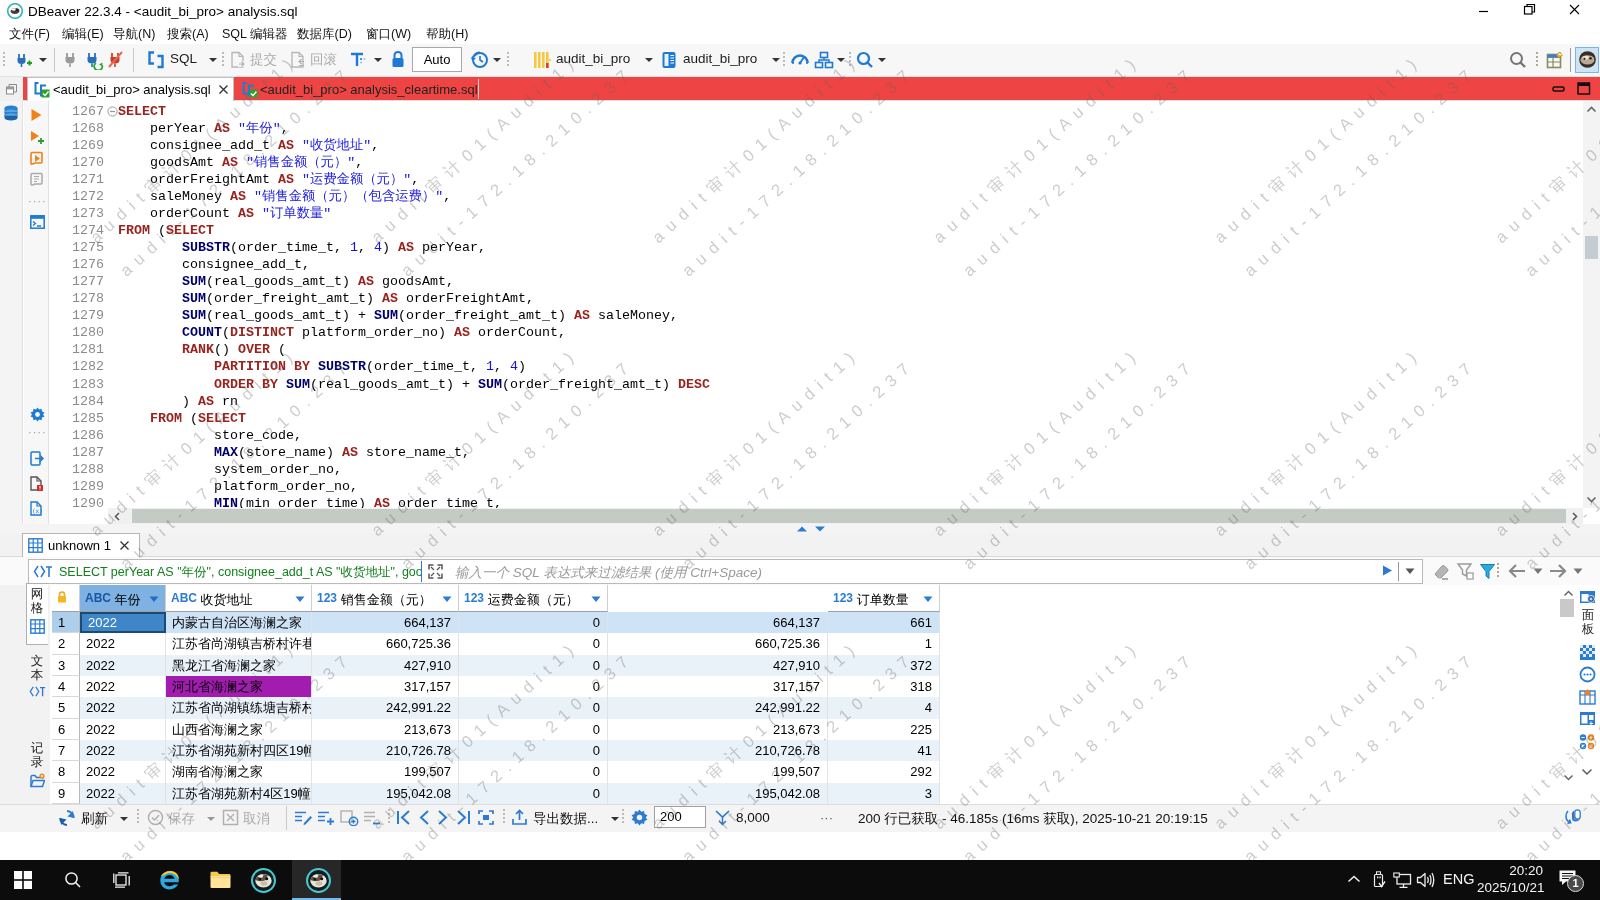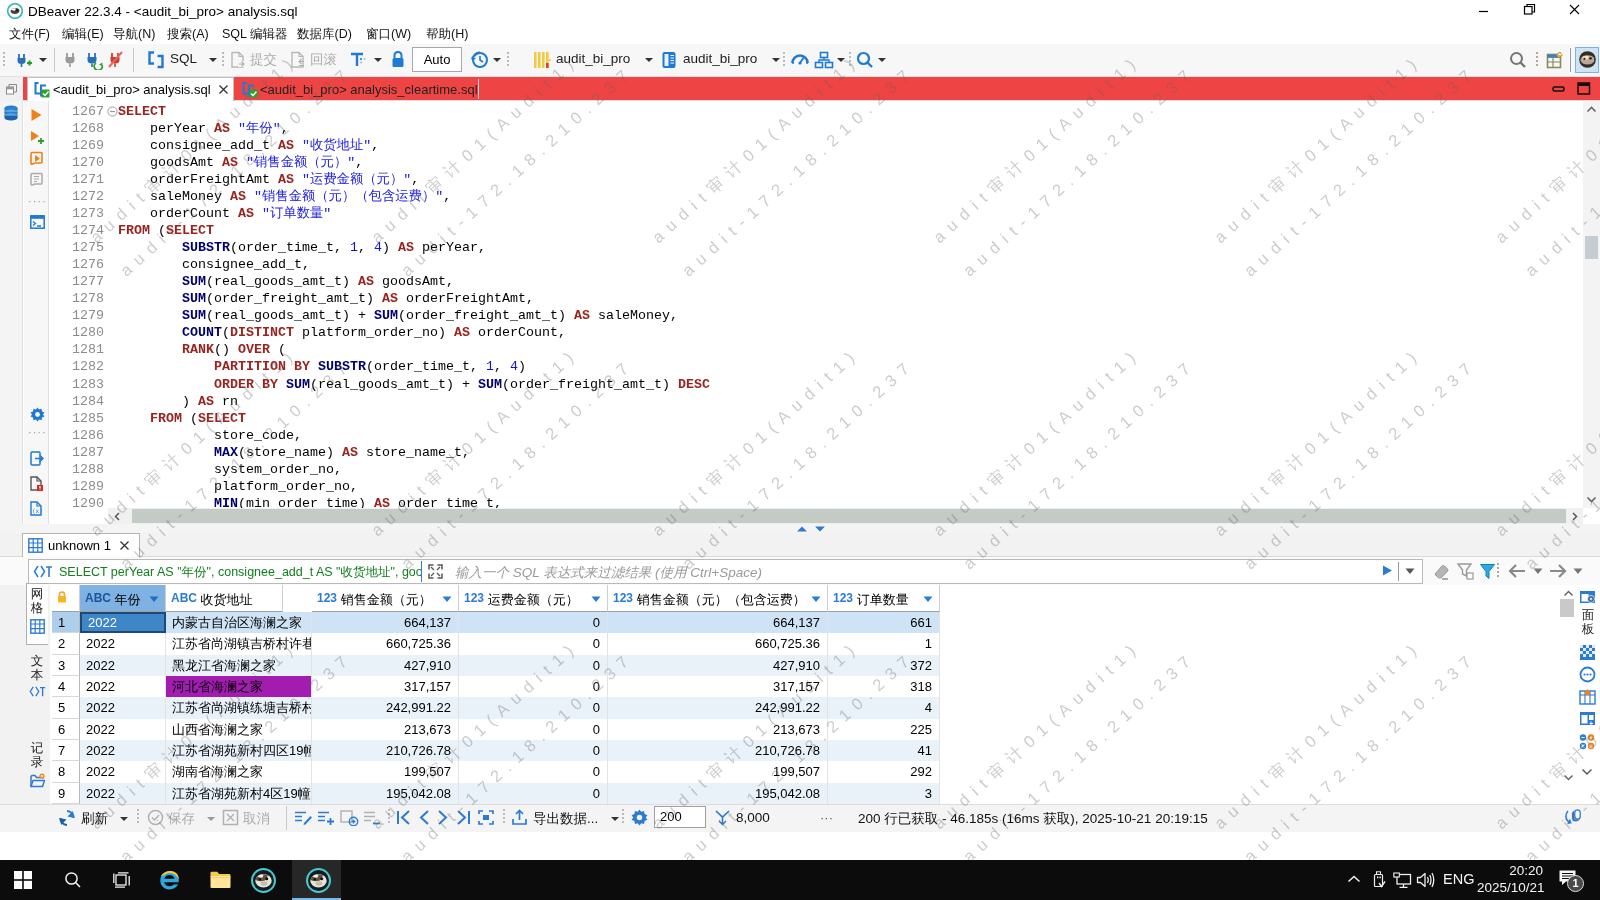--- a/index.html
+++ b/index.html
@@ -457,30 +457,27 @@
         <path d="M11.7 3 H14.3 M13 1.7 V4.3" stroke="#fff" stroke-width="0.9"></path>
       </svg>
 
  <div class="hdr" style="left:52px;width:28px;background:#fff;border-bottom:1px solid #9f9f9f;top:52px;height:27px"><svg style="margin:5px 0 0 4px" width="12" height="14" viewBox="0 0 12 14">
           <path d="M3.5 6 V4.5 Q3.5 2 6 2 Q8.5 2 8.5 4.5 V6" fill="none" stroke="#f0a818" stroke-width="1.6"></path>
           <rect x="2" y="6" width="8" height="6.5" rx="1" fill="#f5b622"></rect>
         </svg></div>
  <div class="hdr" style="left:80px;width:86px;background:#7fb2e2;border-bottom:1px solid #9f9f9f;top:52px;height:27px"><span style="margin-left:5px;line-height:27px"><span class="typ" style="color:#1a55a0">ABC</span> 年份</span><svg class="abs" style="left:68px;top:10px" width="12" height="9" viewBox="0 0 12 9">
           <path d="M1.5 1.5 L6 7 L10.5 1.5 Z" fill="#1e6ec4"></path>
         </svg></div>
- <div class="hdr" style="left:166px;width:117px;background:#fff;border-bottom:1px solid #9f9f9f;top:52px;height:27px"><span style="margin-left:5px;line-height:27px"><span class="typ">ABC</span> 收货地址</span><svg class="abs" style="left:128px;top:10px" width="12" height="9" viewBox="0 0 12 9">
+ <div class="hdr" style="left:166px;width:146px;background:#fff;border-bottom:1px solid #9f9f9f;top:52px;height:27px"><span style="margin-left:5px;line-height:27px"><span class="typ">ABC</span> 收货地址</span><svg class="abs" style="left:128px;top:10px" width="12" height="9" viewBox="0 0 12 9">
           <path d="M1.5 1.5 L6 7 L10.5 1.5 Z" fill="#2b7bd4"></path>
         </svg></div>
  <div class="hdr" style="left:312px;width:147px;background:#fff;border-bottom:1px solid #9f9f9f;top:52px;height:27px"><span style="margin-left:5px;line-height:27px"><span class="typ">123</span> 销售金额（元）</span><svg class="abs" style="left:129px;top:10px" width="12" height="9" viewBox="0 0 12 9">
           <path d="M1.5 1.5 L6 7 L10.5 1.5 Z" fill="#2b7bd4"></path>
         </svg></div>
  <div class="hdr" style="left:459px;width:149px;background:#fff;border-bottom:1px solid #9f9f9f;top:52px;height:27px"><span style="margin-left:5px;line-height:27px"><span class="typ">123</span> 运费金额（元）</span><svg class="abs" style="left:131px;top:10px" width="12" height="9" viewBox="0 0 12 9">
-          <path d="M1.5 1.5 L6 7 L10.5 1.5 Z" fill="#2b7bd4"></path>
-        </svg></div>
- <div class="hdr" style="left:608px;width:220px;background:#fff;border-bottom:1px solid #9f9f9f;top:52px;height:27px"><span style="margin-left:5px;line-height:27px"><span class="typ">123</span> 销售金额（元）（包含运费）</span><svg class="abs" style="left:202px;top:10px" width="12" height="9" viewBox="0 0 12 9">
           <path d="M1.5 1.5 L6 7 L10.5 1.5 Z" fill="#2b7bd4"></path>
         </svg></div>
  <div class="hdr" style="left:828px;width:112px;background:#fff;border-bottom:1px solid #9f9f9f;top:52px;height:27px"><span style="margin-left:5px;line-height:27px"><span class="typ">123</span> 订单数量</span><svg class="abs" style="left:94px;top:10px" width="12" height="9" viewBox="0 0 12 9">
           <path d="M1.5 1.5 L6 7 L10.5 1.5 Z" fill="#2b7bd4"></path>
         </svg></div>
  <div class="cell" style="left:52px;top:79.00px;width:28px;background:#aecfec;border-right:1px solid #b9b9b9;border-bottom:1px solid #d8d8d8;padding-left:6px">1</div>
  <div class="cell" style="left:80px;top:79.00px;width:86px;background:#3f86c9;padding-left:6px;color:#fff;border:2px solid #1c4a75;line-height:18px;">2022</div>
  <div class="cell" style="left:166px;top:79.00px;width:146px;background:#cfe3f6;padding-left:6px;">内蒙古自治区海澜之家</div>
  <div class="cell num" style="left:312px;top:79.00px;width:147px;background:#cfe3f6;">664,137</div>
  <div class="cell num" style="left:459px;top:79.00px;width:149px;background:#cfe3f6;">0</div>

